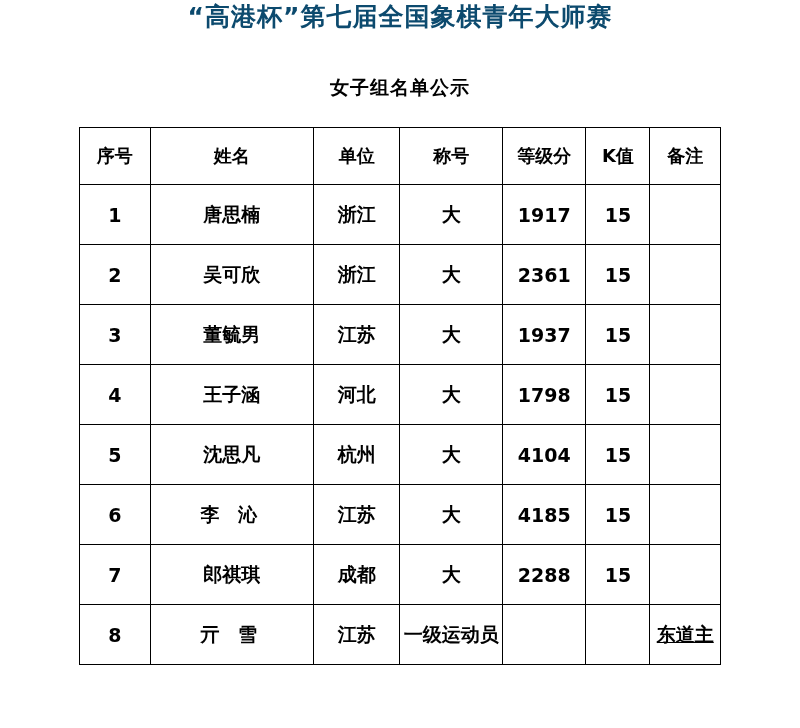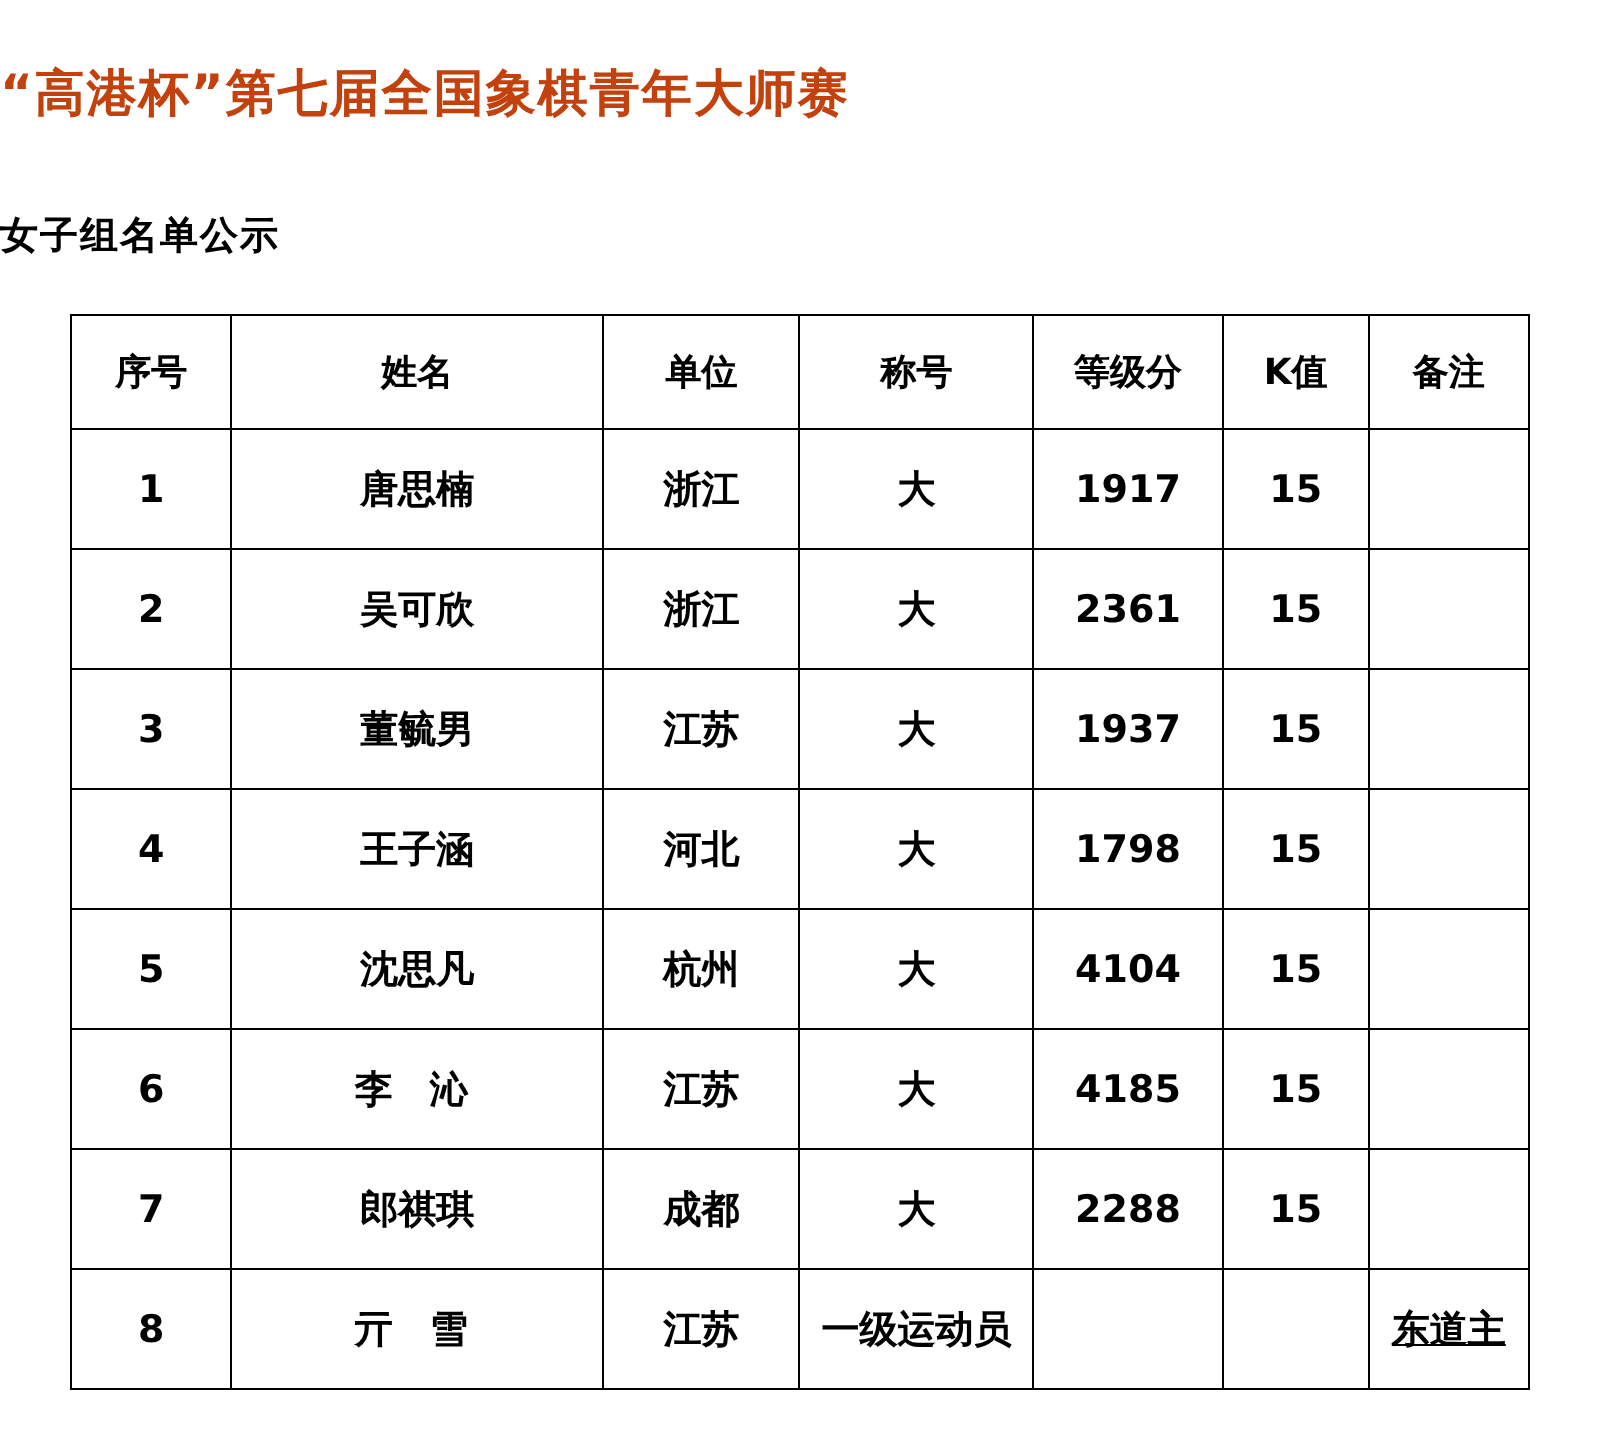--- a/index.html
+++ b/index.html
@@ -14,40 +14,39 @@
     color: #000000;
     overflow: hidden;
   }
   .page {
     position: relative;
     width: 800px;
     height: 728px;
     background: #ffffff;
   }
   .doc-title {
-    text-align: left;
+    text-align: center;
     font-family: "DejaVu Sans", sans-serif;
     font-weight: bold;
     font-size: 25px;
     letter-spacing: 1px;
-    margin-top: 30px;
-    color: #c2410c;
+    color: #0c4a6e;
   }
   .doc-subtitle {
-    text-align: left;
+    text-align: center;
     font-family: "DejaVu Sans", sans-serif;
     font-weight: bold;
     font-size: 19px;
     letter-spacing: 1px;
     margin-top: 42px;
     color: #000;
   }
   .table-wrap {
     margin: 26px auto 0 auto;
-    width: 730px;
+    width: 642px;
   }
   table.roster {
     border-collapse: collapse;
     width: 100%;
     table-layout: fixed;
   }
   table.roster th, table.roster td {
     border: 1px solid #000000;
     text-align: center;
     vertical-align: middle;

